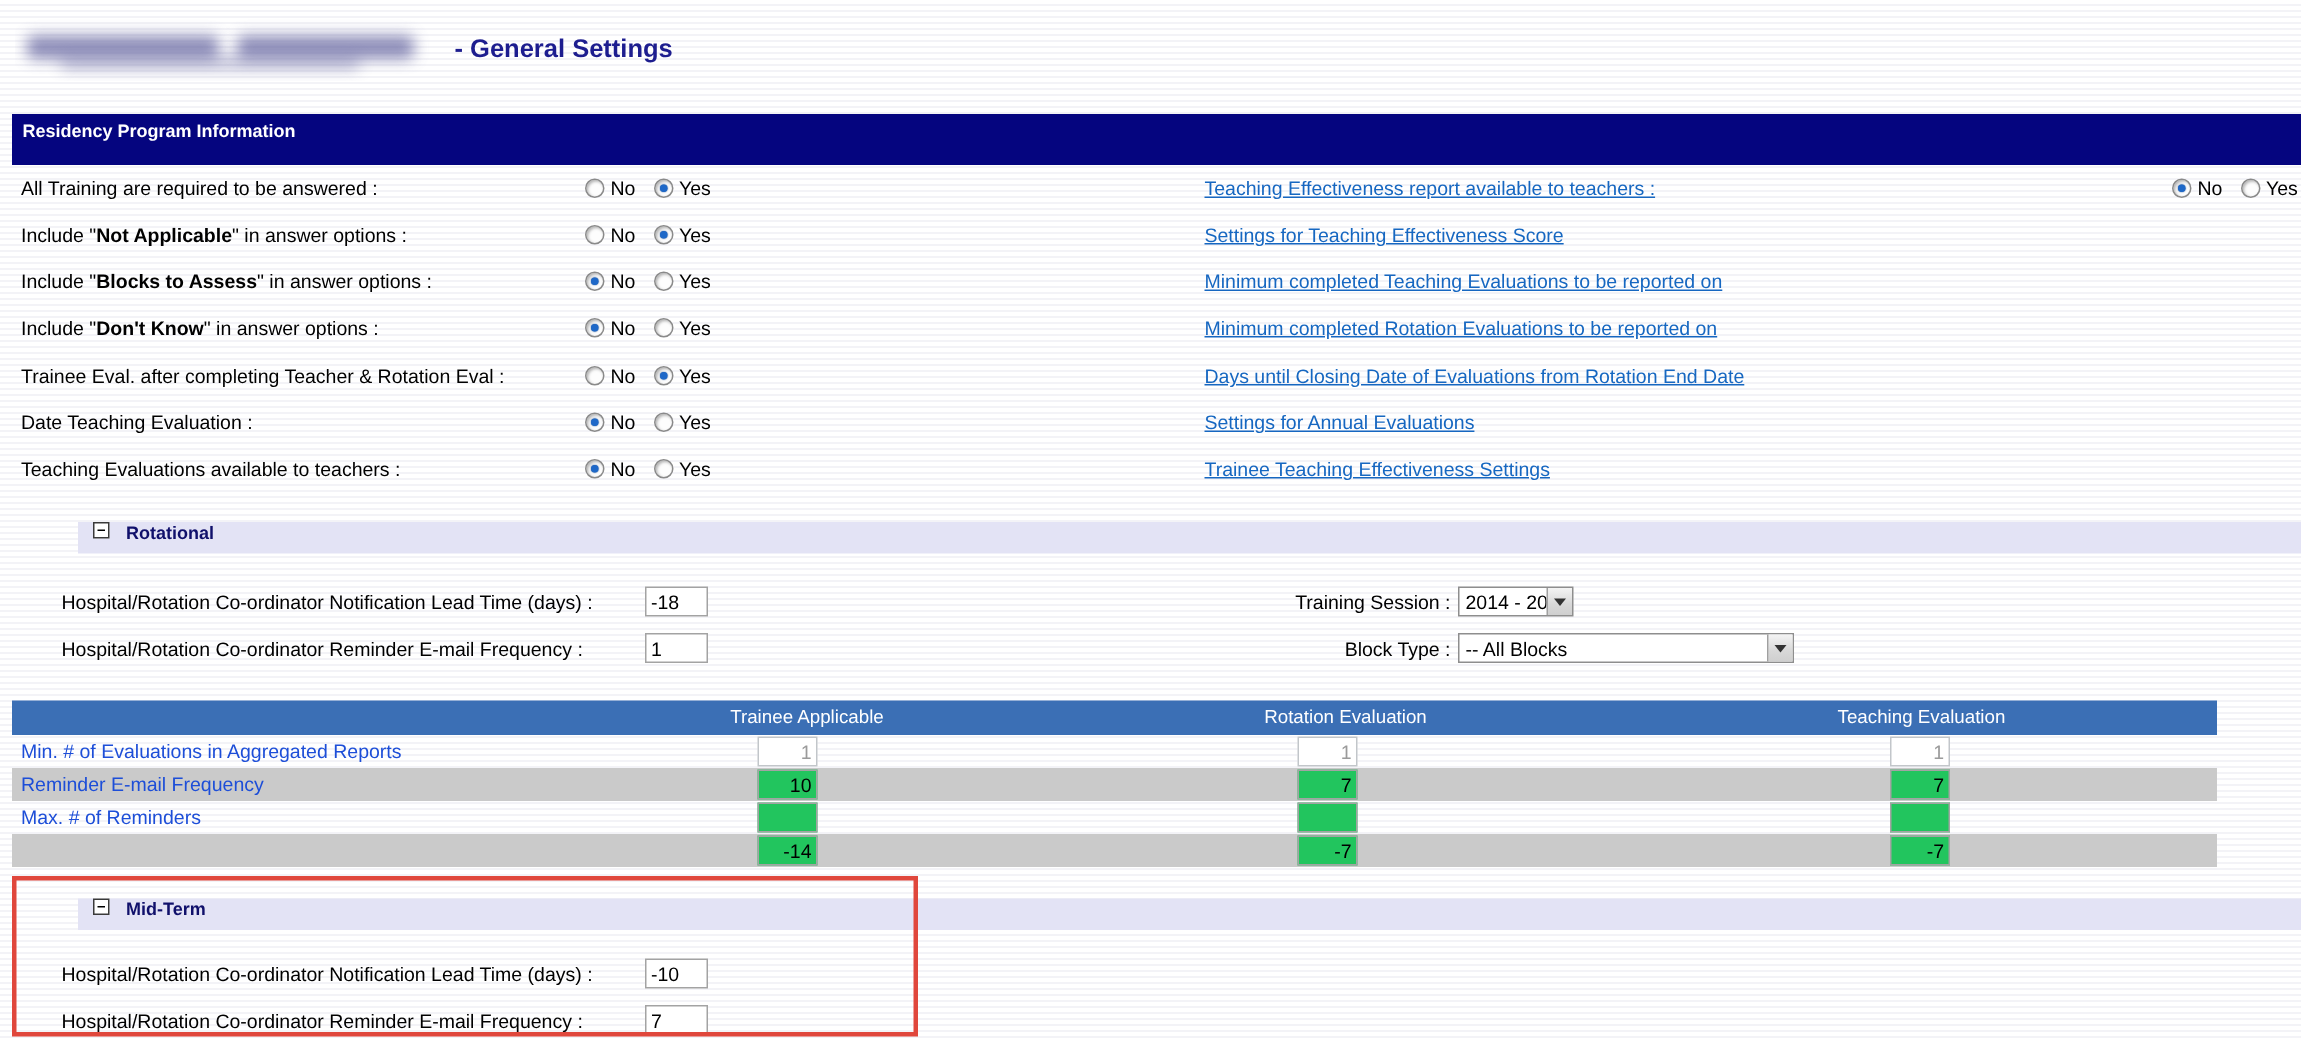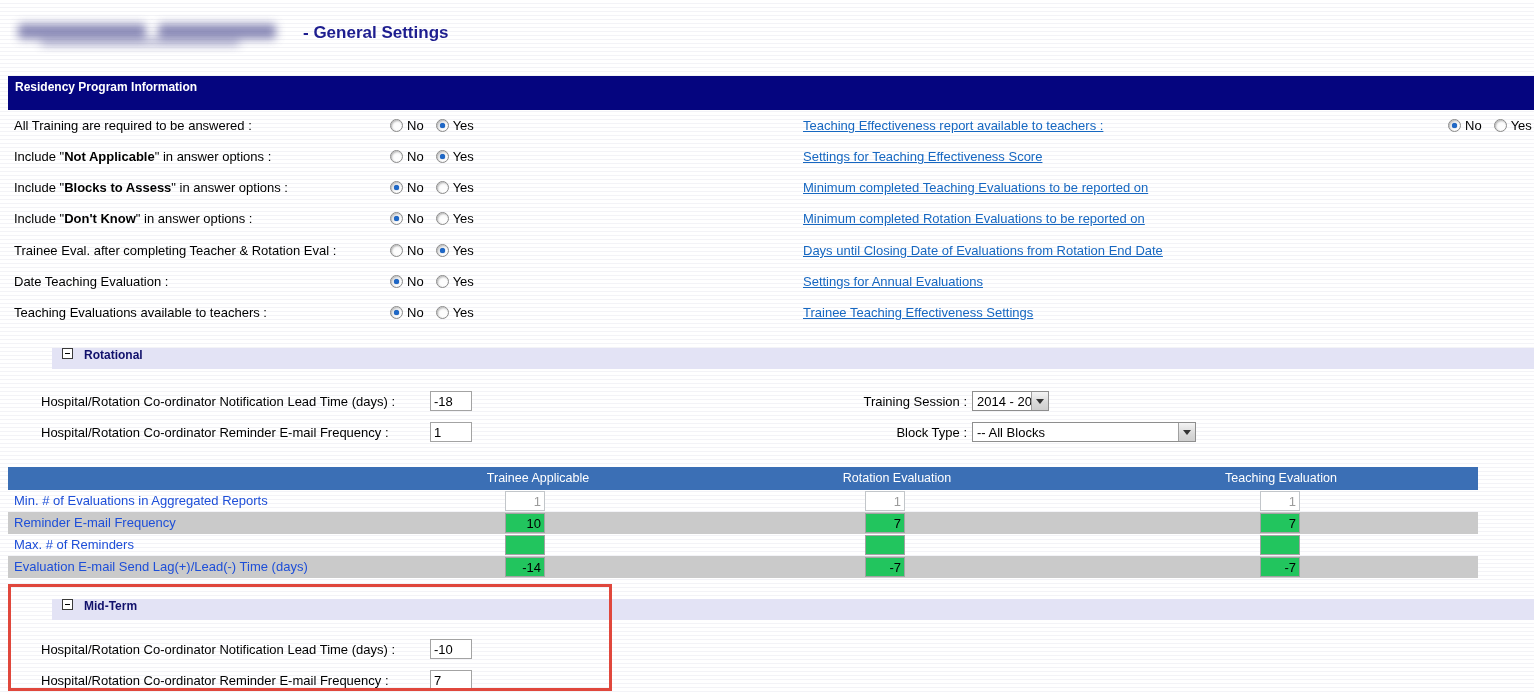--- a/index.html
+++ b/index.html
@@ -204,21 +204,20 @@
   <input class="tcell" style="left: 857px;" value="7">
   <input class="tcell" style="left: 1252px;" value="7">
 </div>
 <div class="trow" style="top:534px">
   <span class="tlabel">Max. # of Reminders</span>
   <input class="tcell" style="left: 497px;" value="">
   <input class="tcell" style="left: 857px;" value="">
   <input class="tcell" style="left: 1252px;" value="">
 </div>
 <div class="trow gray" style="top:556px">
-  <span class="tlabel">Evaluation E-mail Send Lag(+)/Lead(-) Time (days)</span>
   <input class="tcell" style="left: 497px;" value="-14">
   <input class="tcell" style="left: 857px;" value="-7">
   <input class="tcell" style="left: 1252px;" value="-7">
 </div>
 
 <div class="abs lav-bar" style="top:599px">
   <span class="collapse-box"></span>
   <span class="lav-title">Mid-Term</span>
 </div>
 <div class="abs field-label" style="top:642px">Hospital/Rotation Co-ordinator Notification Lead Time (days) :</div>

